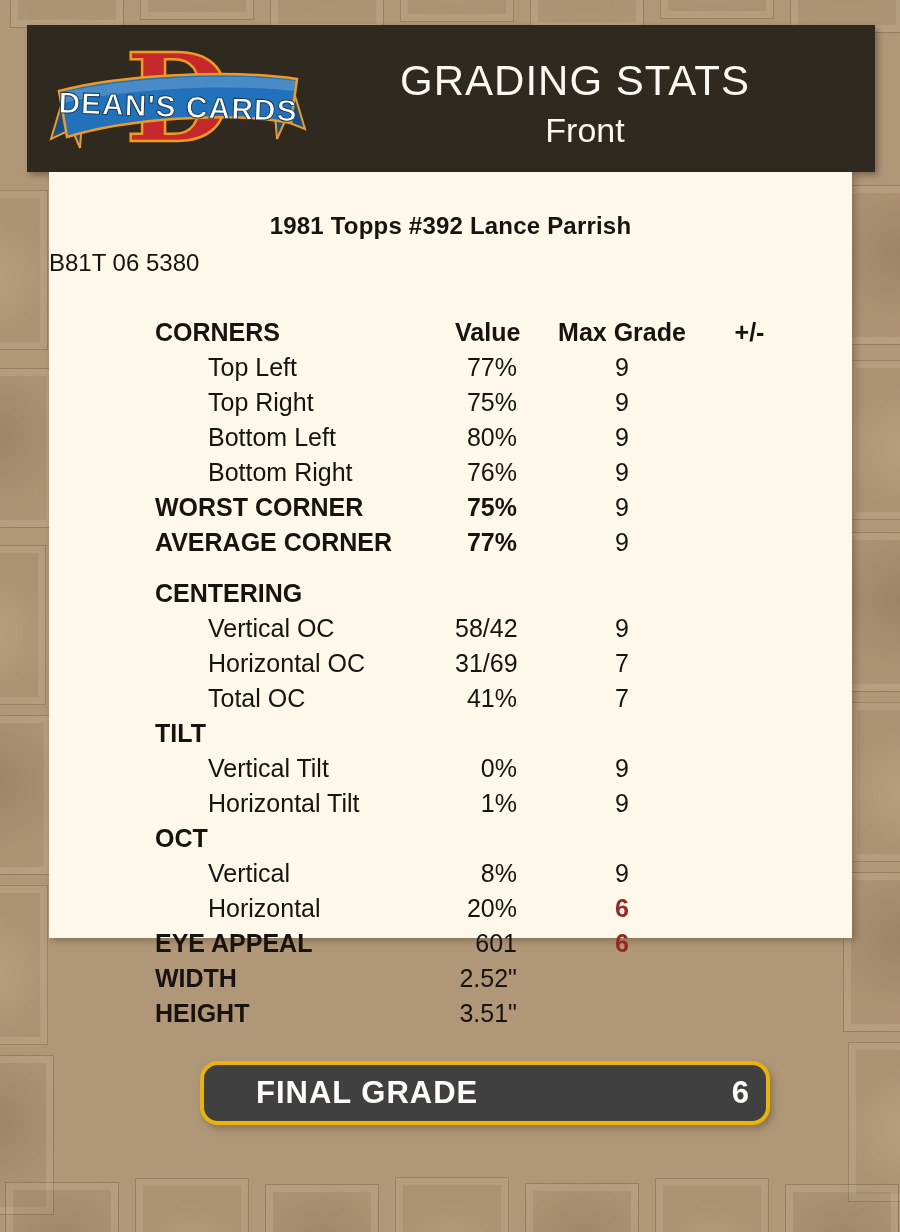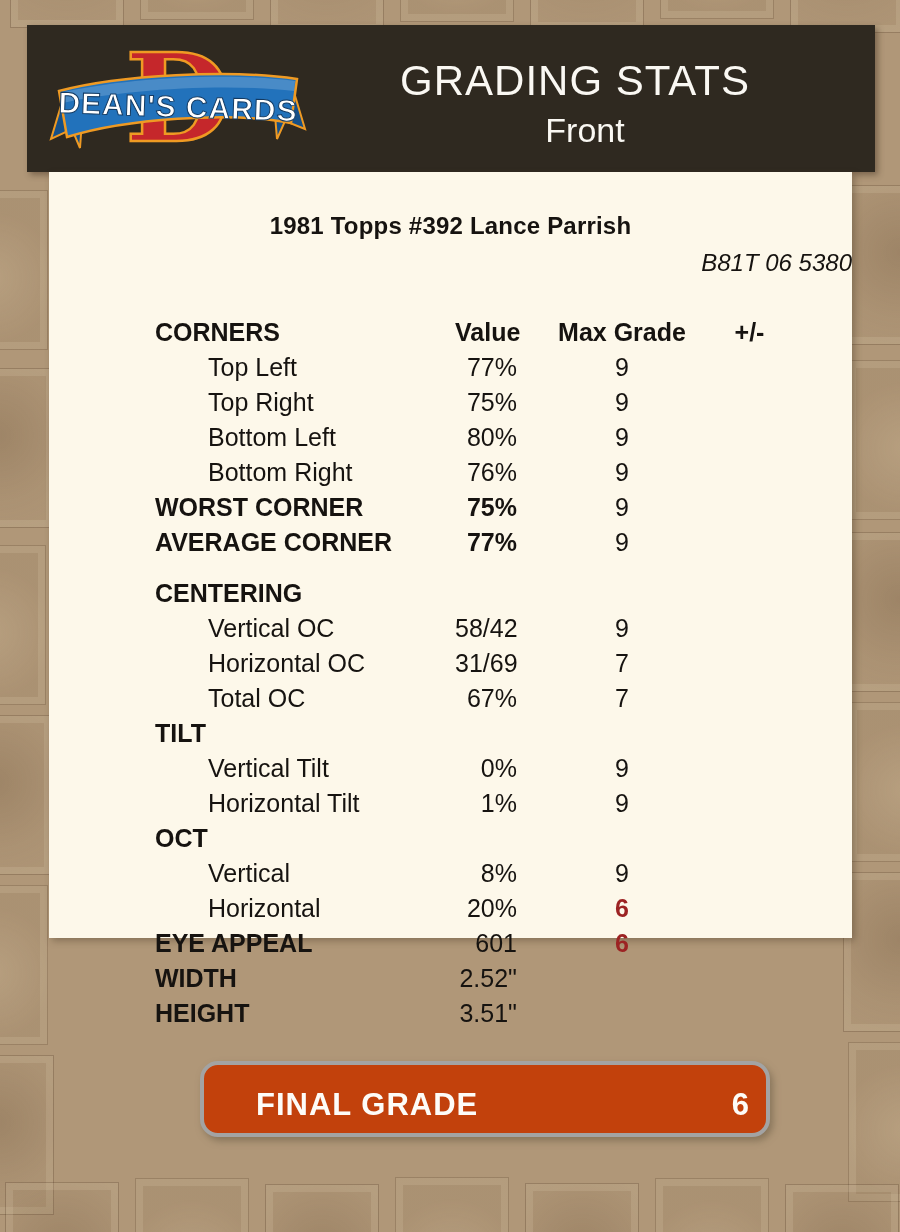--- a/index.html
+++ b/index.html
@@ -39,48 +39,47 @@
   .sheet{
     position:absolute;left:49px;top:172px;width:803px;height:766px;
     background:#fdf8ea;
     box-shadow:3px 3px 7px rgba(60,45,28,.35);
   }
   .card-title{
     position:absolute;top:40px;left:0;width:100%;text-align:center;
     font-size:24px;font-weight:bold;letter-spacing:.2px;
   }
   .card-code{
-    position:absolute;top:77px;left:0;width:100%;text-align:right;
+    position:absolute;top:77px;left:0;width:100%;text-align:left;
     font-size:24px;
-    font-style:italic;
   }
   
   .grading-table{position:absolute;left:0;top:143px;width:100%;}
   .row{
     display:grid;grid-template-columns:300px 62px 210px 45px;
     padding-left:106px;height:35px;line-height:35px;
     font-size:25px;
   }
   .row.header .cell{font-weight:bold;}
   .cell{white-space:nowrap;}
   .cell-label.indent{padding-left:53px;}
   .cell-value{text-align:right;}
   .cell-max{text-align:center;}
   .cell-pm{text-align:center;}
   .bold{font-weight:bold;}
   .red{color:#9c2323;font-weight:bold;}
   .spacer{height:16px;}
   
   .final-grade{
     position:absolute;left:151px;top:889px;width:494px;height:56px;
-    background:#c2410c;
-    border:4px solid #a3a3a3;border-radius:18px;
+    background:#404040;
+    border:4px solid #eab308;border-radius:18px;
     box-shadow:3px 4px 7px rgba(110,95,72,.6);
     display:flex;align-items:center;justify-content:space-between;
-    padding:12px 16px 0 52px;box-sizing:content-box;
+    padding:0 16px 0 52px;box-sizing:content-box;
     color:#fdfcf8;font-weight:bold;font-size:31px;letter-spacing:1px;
     cursor:pointer;
   }
 </style>
 </head>
 <body>
 
 <div>
   <div class="bg-card" style="left:10px;top:-132px;"></div>
   <div class="bg-card alt" style="left:140px;top:-140px;"></div>
@@ -190,21 +189,21 @@
         <div class="cell cell-pm"></div>
       </div>
       <div class="row">
         <div class="cell cell-label indent">Horizontal OC</div>
         <div class="cell cell-value">31/69</div>
         <div class="cell cell-max">7</div>
         <div class="cell cell-pm"></div>
       </div>
       <div class="row">
         <div class="cell cell-label indent">Total OC</div>
-        <div class="cell cell-value">67%</div>
+        <div class="cell cell-value">41%</div>
         <div class="cell cell-max">7</div>
         <div class="cell cell-pm"></div>
       </div>
       <div class="row">
         <div class="cell cell-label bold">TILT</div>
         <div class="cell cell-value"></div>
         <div class="cell cell-max"></div>
         <div class="cell cell-pm"></div>
       </div>
       <div class="row">

